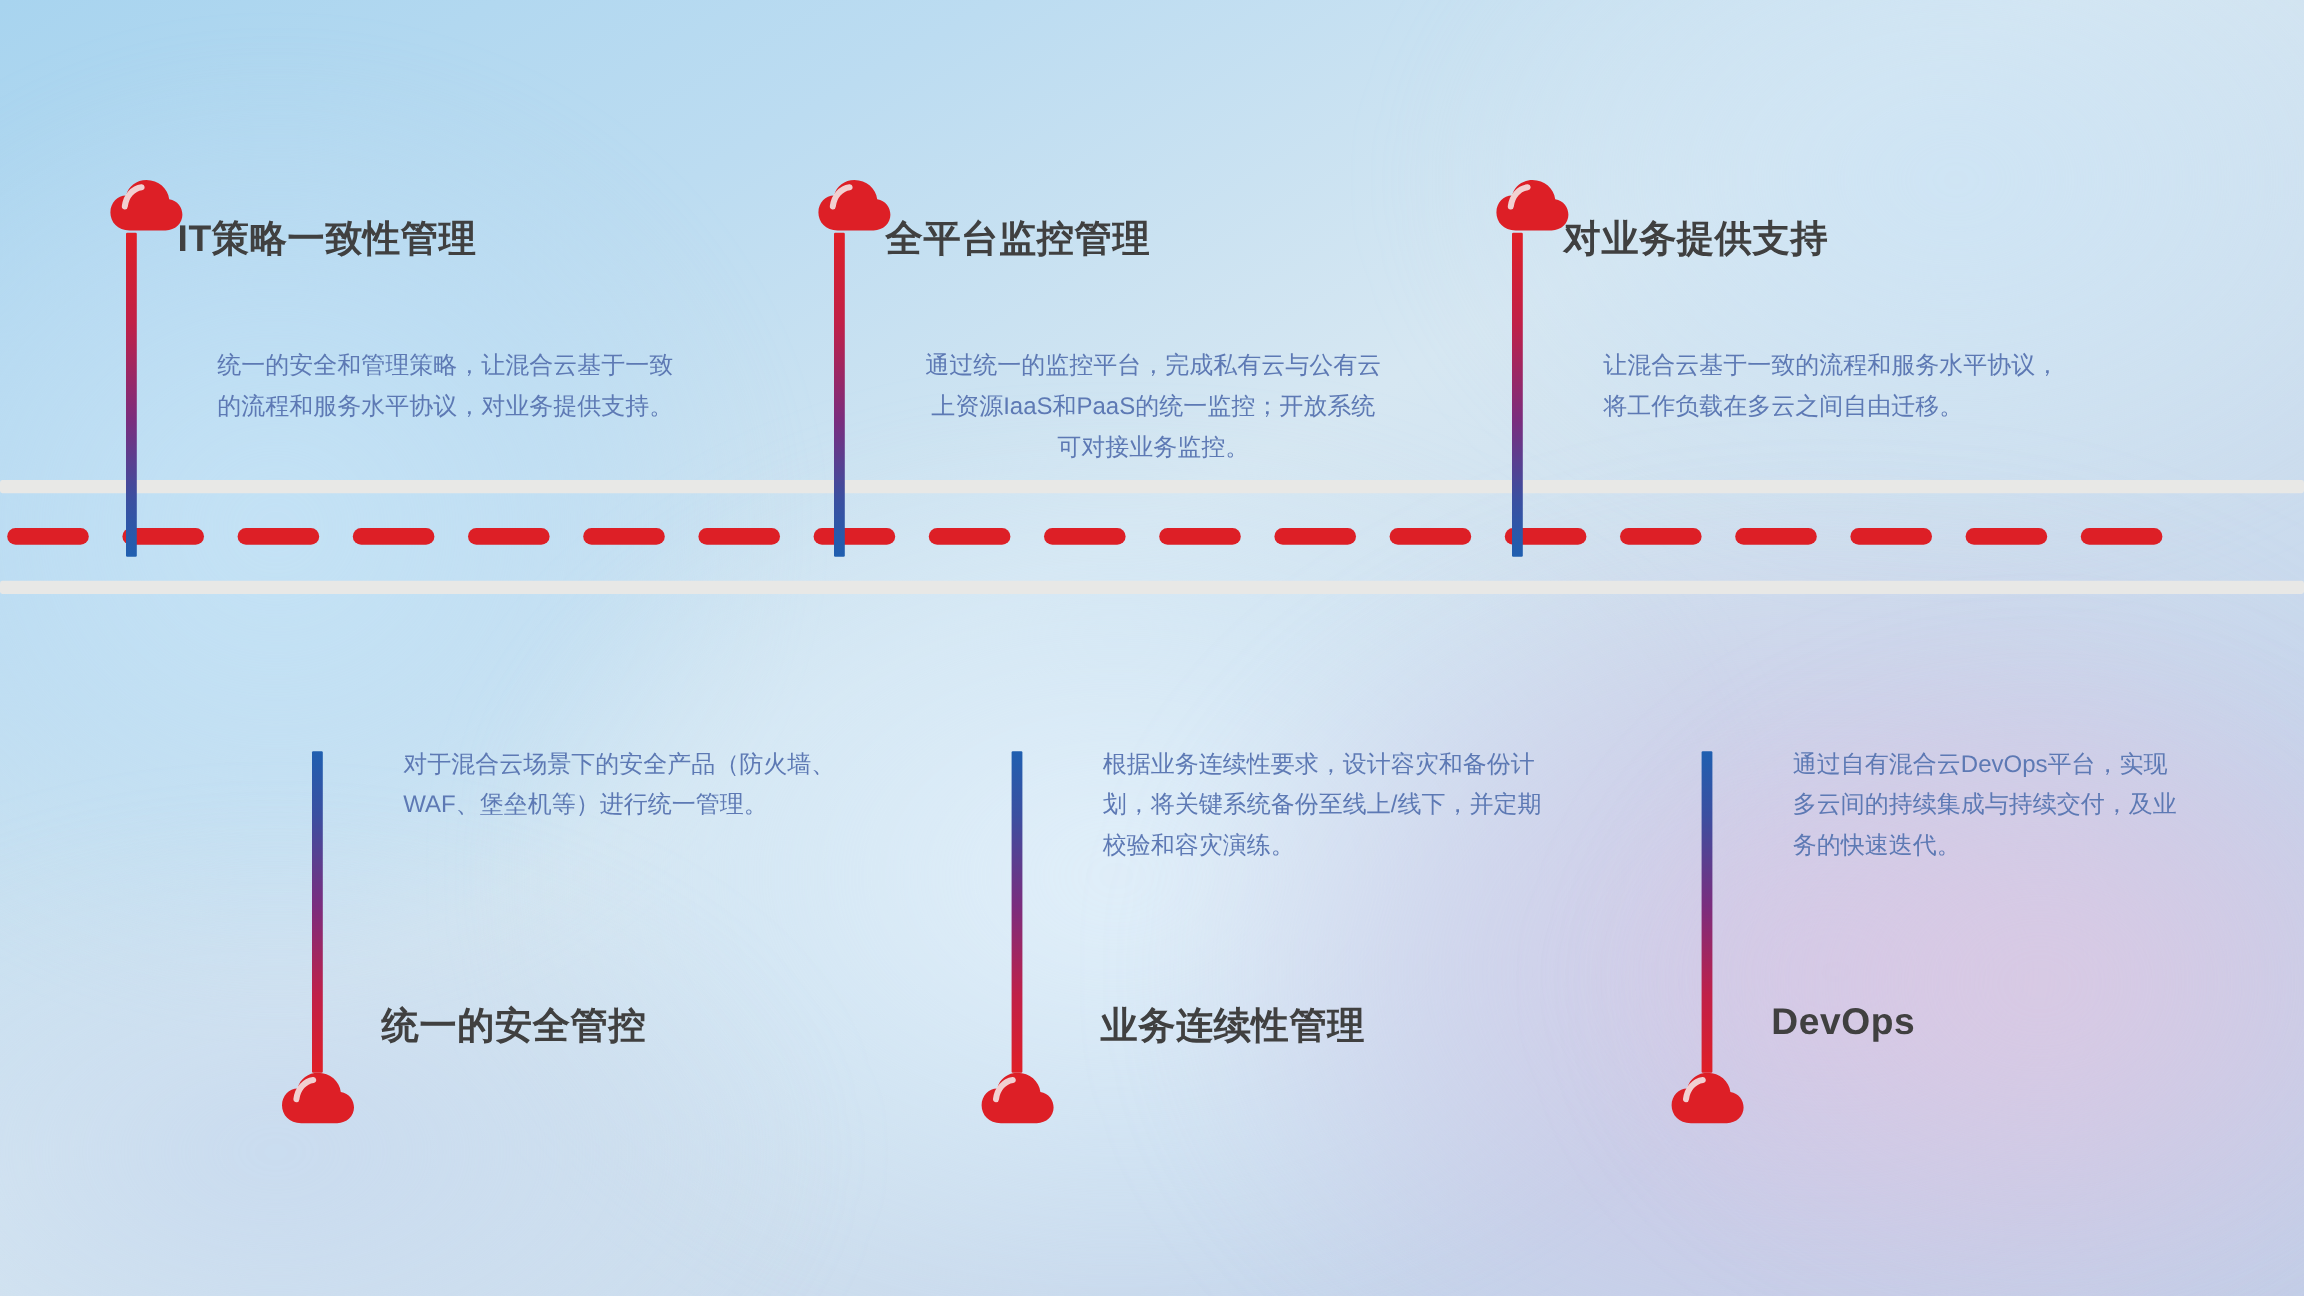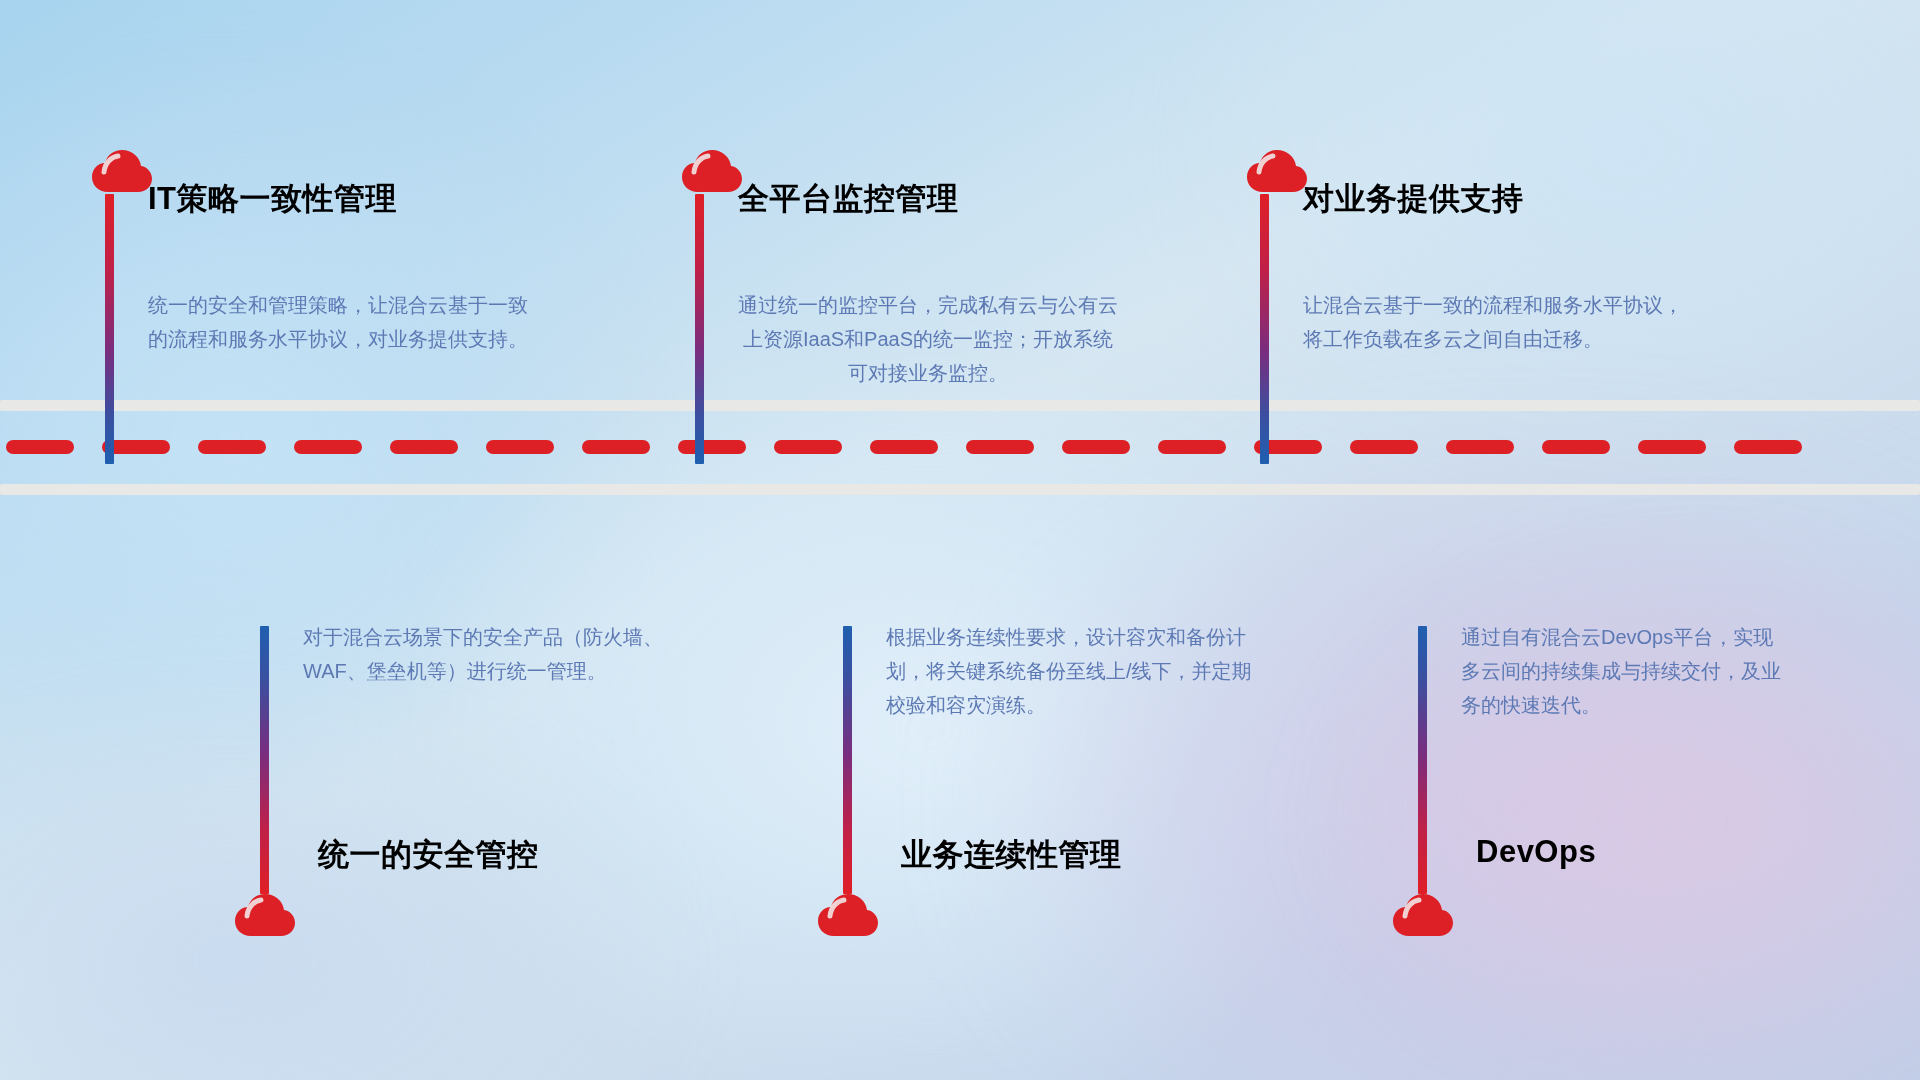--- a/index.html
+++ b/index.html
@@ -107,30 +107,31 @@
   .cloud {
     position: absolute;
     width: 62px; height: 44px;
   }
   .cloud svg { display:block; width: 100%; height: 100%; }
 
   .title {
     position: absolute;
     font-size: 31px;
     font-weight: bold;
-    color: #000000;
+    color: #404040;
     white-space: nowrap;
     letter-spacing: 0.5px;
   }
   .body {
     position: absolute;
     font-size: 20px;
     line-height: 34px;
     color: #5d79b4;
     width: 380px;
+    margin-left: 33px;
   }
   .body.narrow { width: 330px; }
 </style>
 </head>
 <body>
 
 <div id="bg-base"></div>
 <div id="bg-glow-left"></div>
 <div id="bg-glow-topright"></div>
 <div id="bg-glow-center"></div>
@@ -206,21 +207,21 @@
     <svg viewBox="0 0 62 44" xmlns="http://www.w3.org/2000/svg">
       <path d="M17 42 C7 42 1 35 1 27 C1 19 7 13 14 13 C16 5 23 0 31 0 C41 0 49 7 50 16 C57 17 61 23 61 29 C61 36 55 42 47 42 Z" fill="#dd1f26"></path>
       <path d="M13 22 C14 13 20 7 27 6" stroke="#f2dfe0" stroke-width="5" stroke-linecap="round" fill="none" opacity="0.92"></path>
     </svg>
   </div>
 </div>
 
 <div class="col col-bot" style="left:838px;">
   <div class="stem stem-bot" style="left:5px;"></div>
   <div class="body" style="left:48px; top:0px;">根据业务连续性要求，设计容灾和备份计划，将关键系统备份至线上/线下，并定期校验和容灾演练。</div>
-  <div class="title" style="left:63px; top:214px;text-align:right;">业务连续性管理</div>
+  <div class="title" style="left:79px; top:214px;text-align:right;">业务连续性管理</div>
   <div class="cloud" style="left:-21px; top:274px;">
     <svg viewBox="0 0 62 44" xmlns="http://www.w3.org/2000/svg">
       <path d="M17 42 C7 42 1 35 1 27 C1 19 7 13 14 13 C16 5 23 0 31 0 C41 0 49 7 50 16 C57 17 61 23 61 29 C61 36 55 42 47 42 Z" fill="#dd1f26"></path>
       <path d="M13 22 C14 13 20 7 27 6" stroke="#f2dfe0" stroke-width="5" stroke-linecap="round" fill="none" opacity="0.92"></path>
     </svg>
   </div>
 </div>
 
 <div class="col col-bot" style="left:1413px;">
   <div class="stem stem-bot" style="left:5px;"></div>

